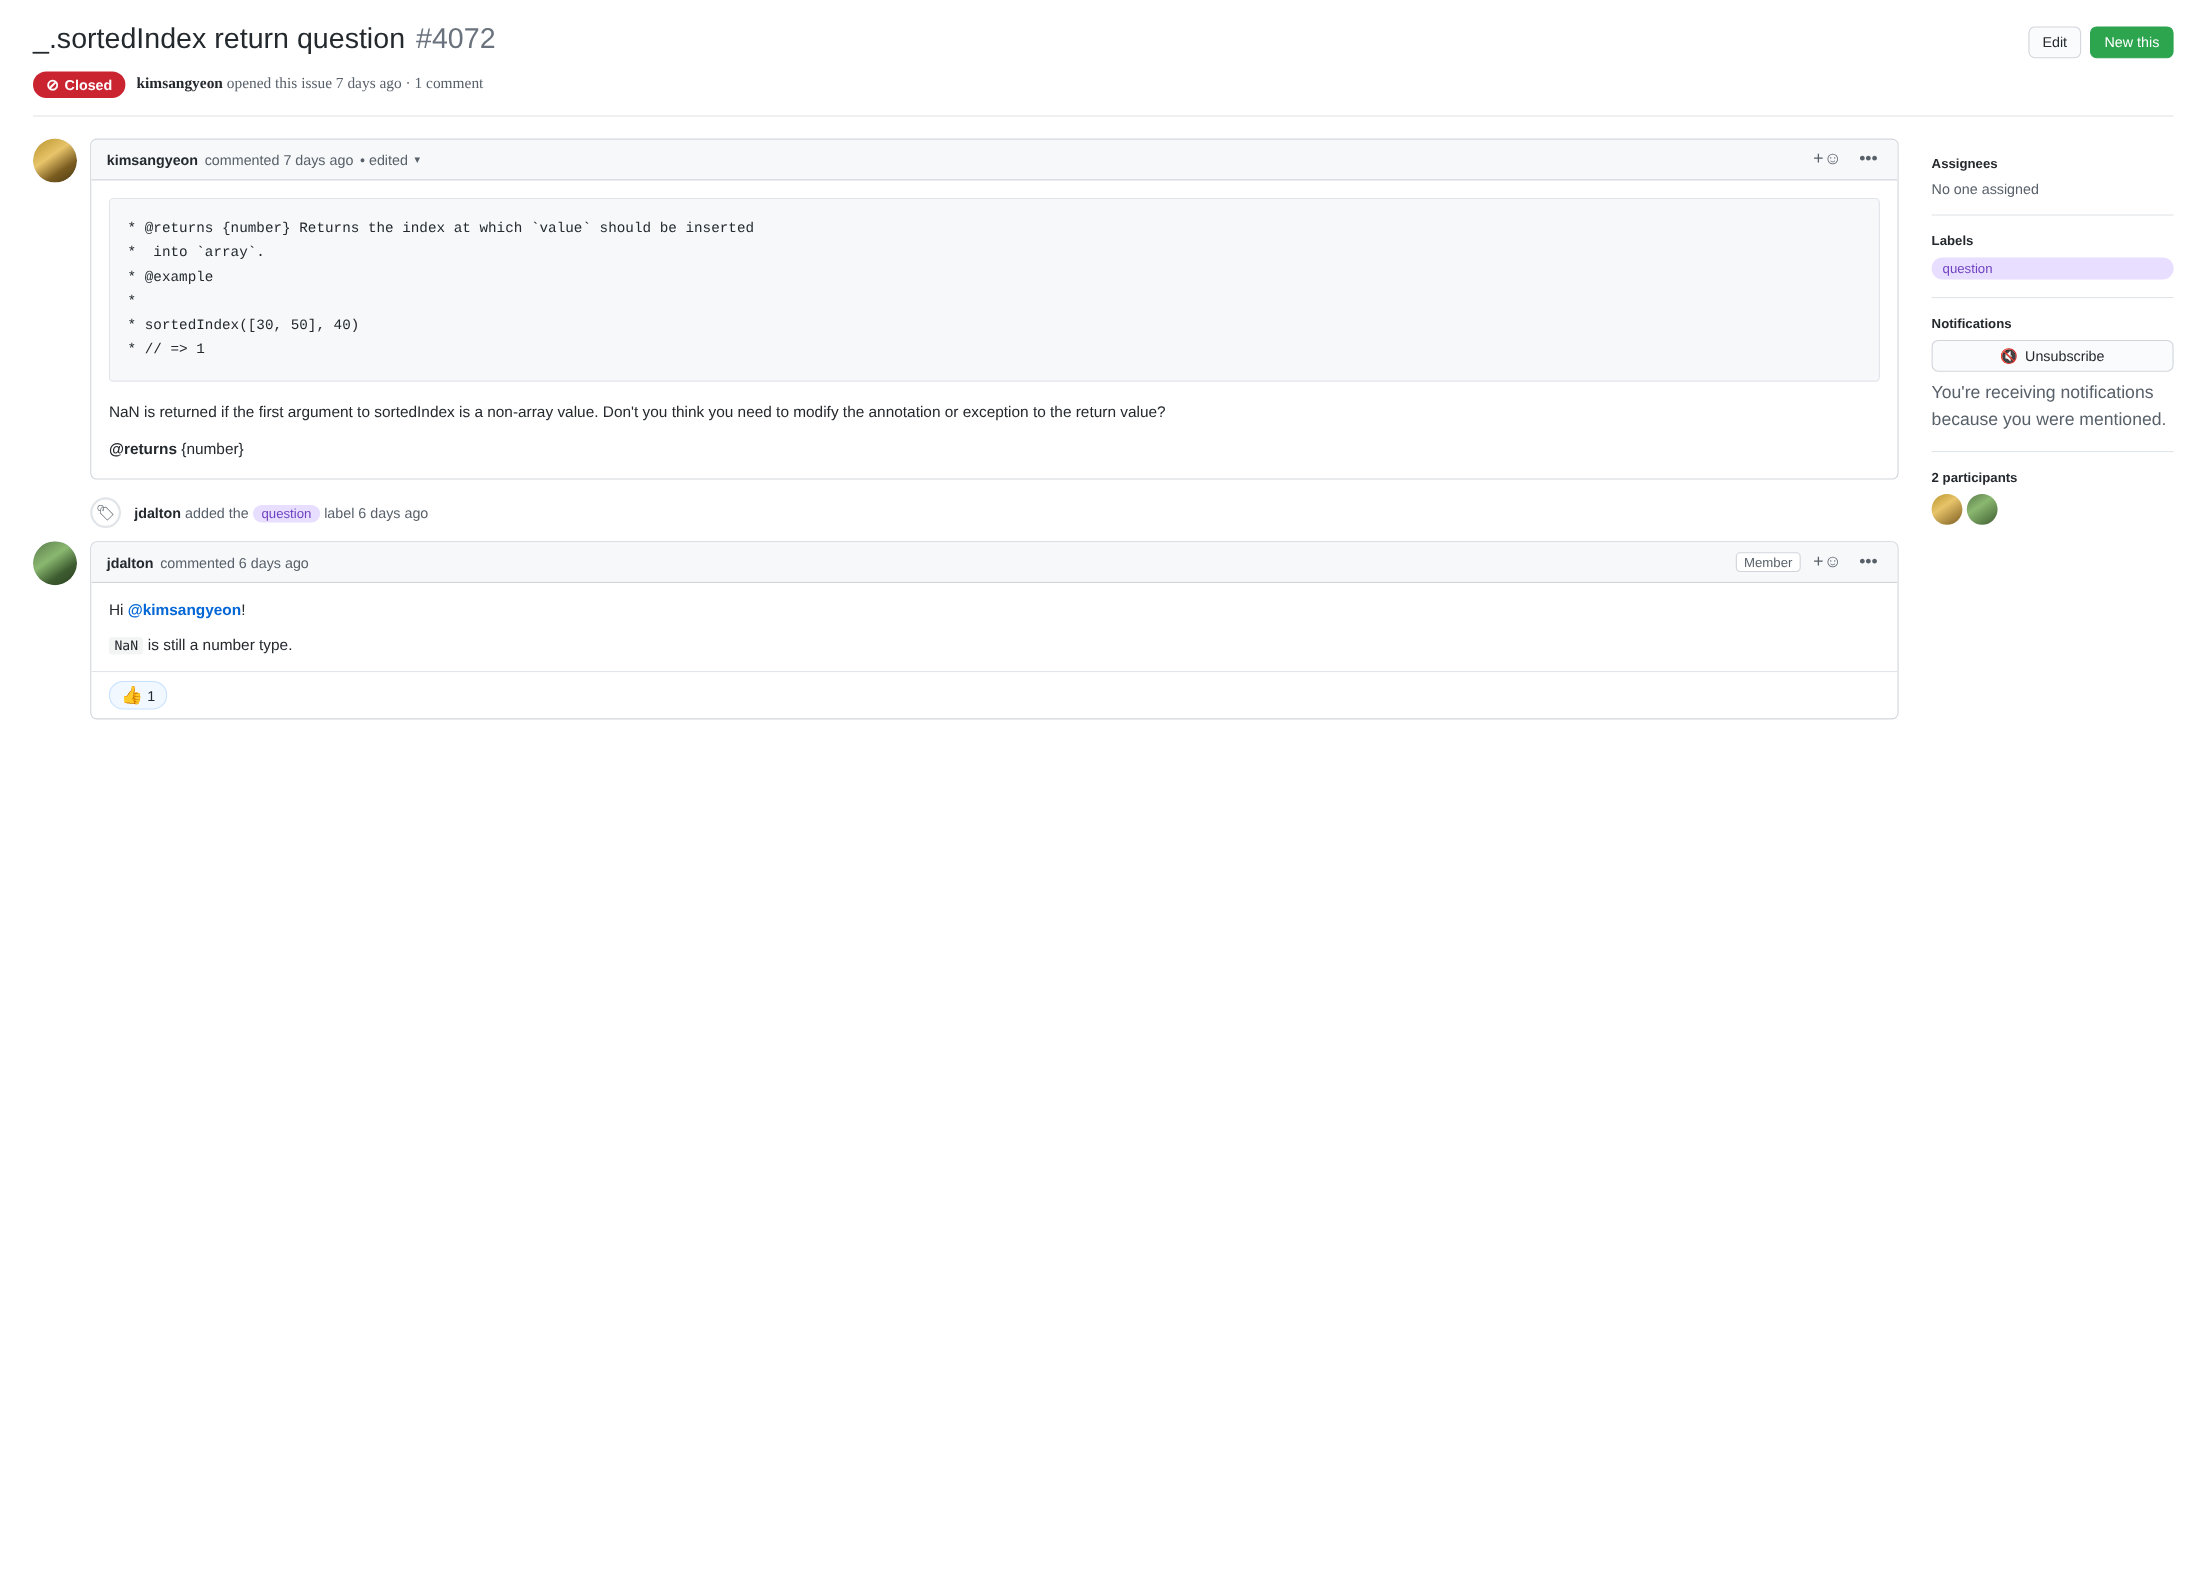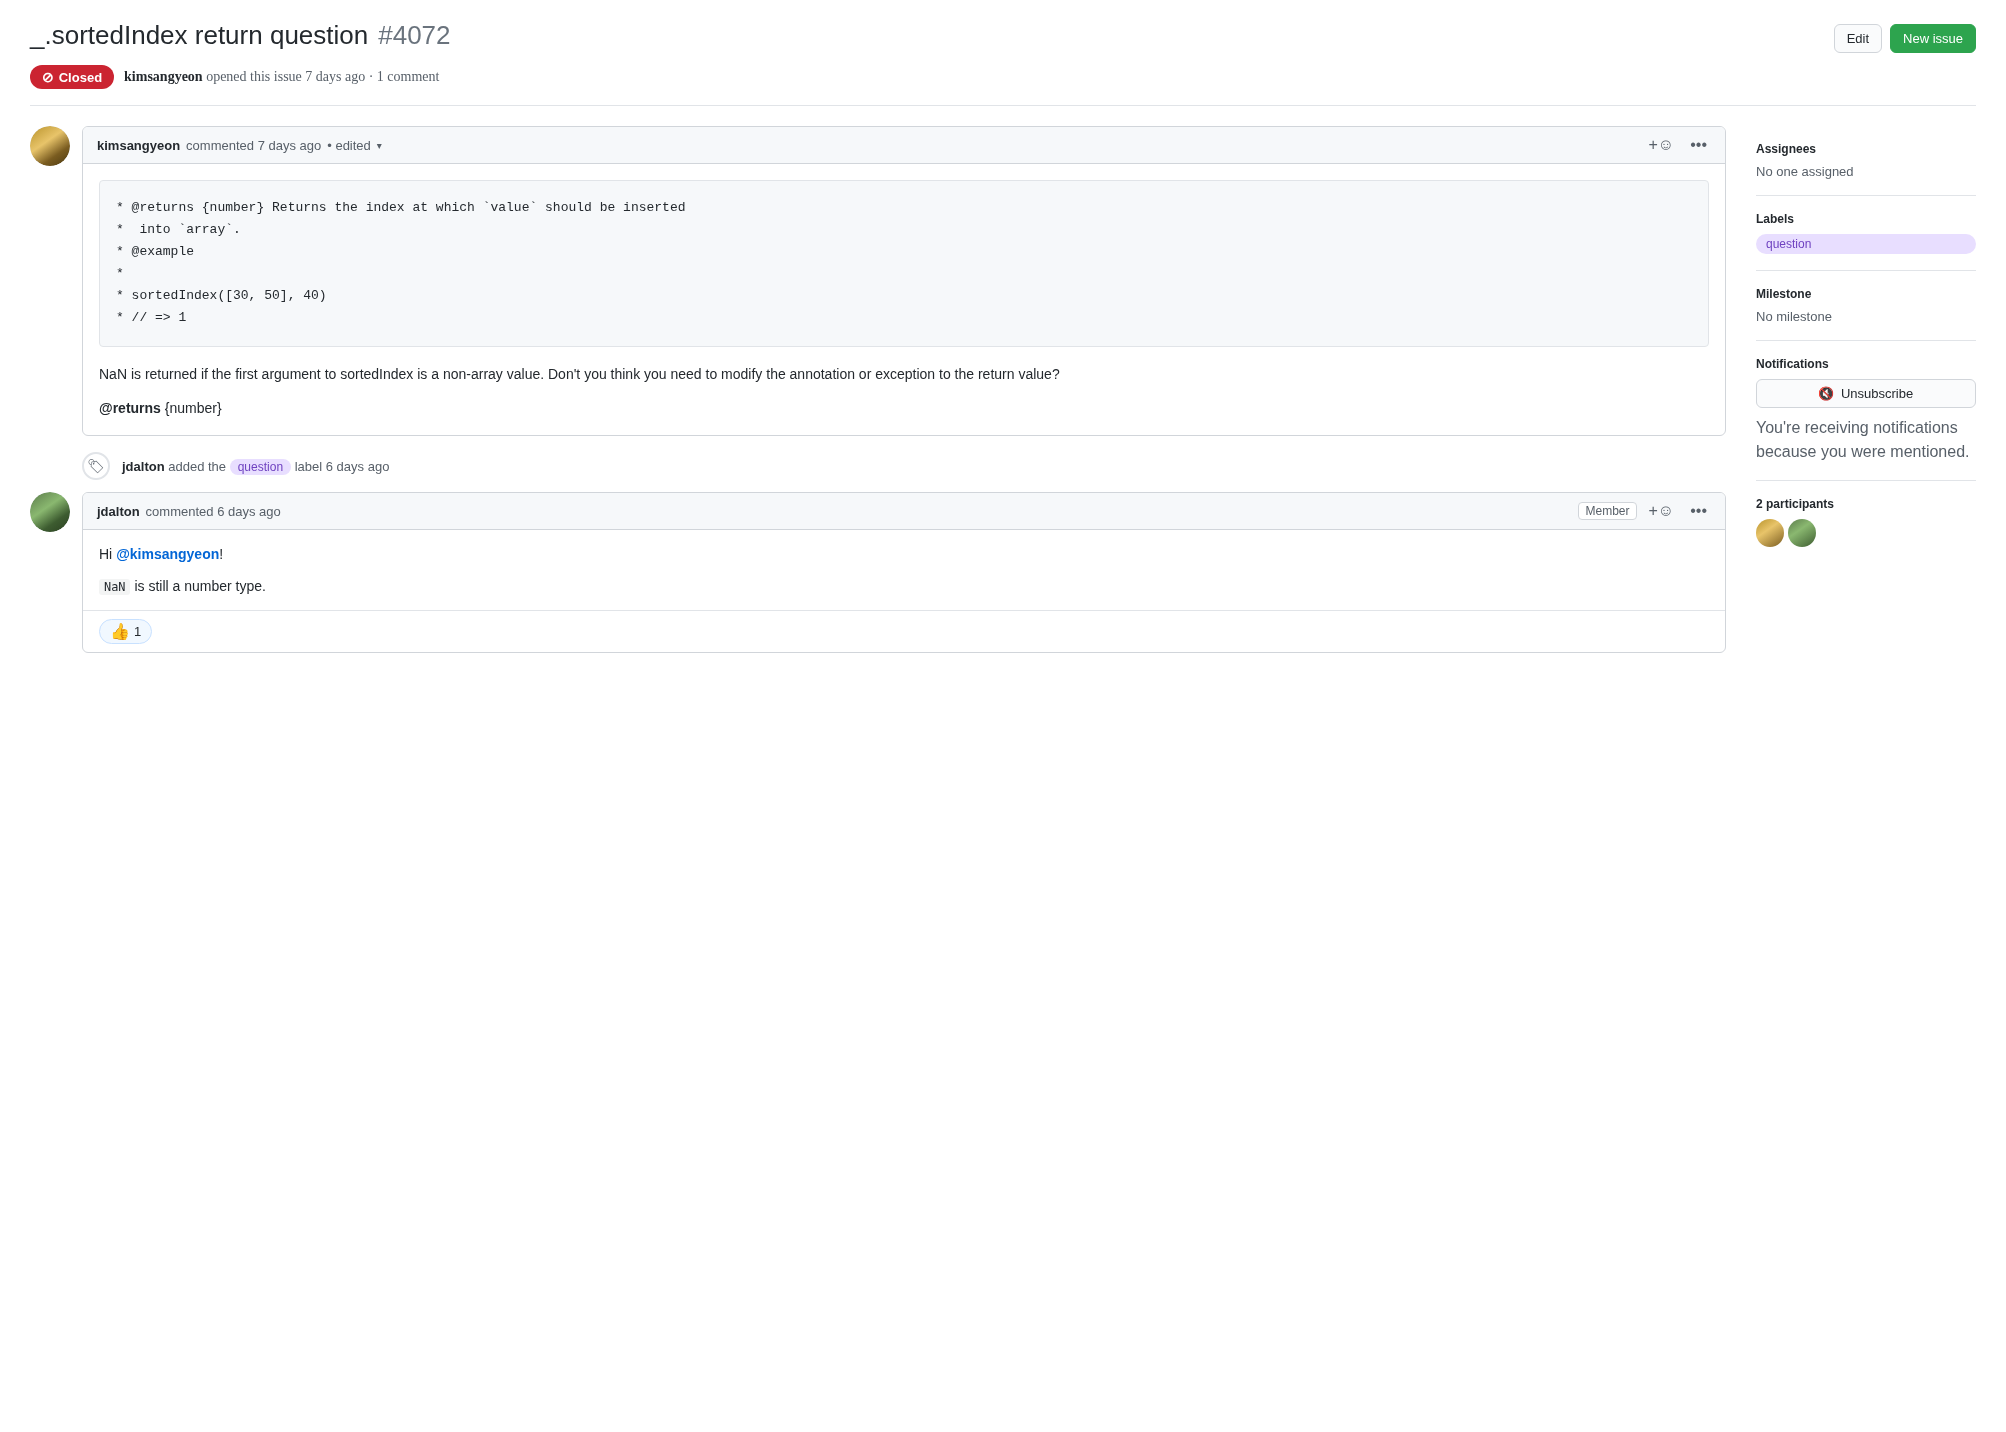--- a/index.html
+++ b/index.html
@@ -387,21 +387,21 @@
 
 <div class="issue-header">
   <div>
     <div class="issue-title-row">
       <span class="issue-title">_.sortedIndex return question</span>
       <span class="issue-number">#4072</span>
     </div>
   </div>
   <div class="header-buttons">
     <button class="btn-edit">Edit</button>
-    <button class="btn-new-issue">New issue</button>
+    <button class="btn-new-issue">New this</button>
   </div>
 </div>
 
 <div class="status-row">
   <span class="badge-closed">
     <span class="badge-icon">⊘</span>
     <span>Closed</span>
   </span>
   <span class="status-meta">
     <strong>kimsangyeon</strong>
@@ -498,24 +498,20 @@
     <div class="sidebar-section">
       <div class="sidebar-heading">Assignees</div>
       <div class="sidebar-value">No one assigned</div>
     </div>
 
     <div class="sidebar-section">
       <div class="sidebar-heading">Labels</div>
       <span class="label-tag">question</span>
     </div>
 
-    <div class="sidebar-section">
-      <div class="sidebar-heading">Milestone</div>
-      <div class="sidebar-value">No milestone</div>
-    </div>
 
     <div class="sidebar-section">
       <div class="sidebar-heading">Notifications</div>
       <button class="unsubscribe-btn">
         <span>🔇</span>
         <span> Unsubscribe</span>
       </button>
       <div class="notification-text">You're receiving notifications because you were mentioned.</div>
     </div>
 

